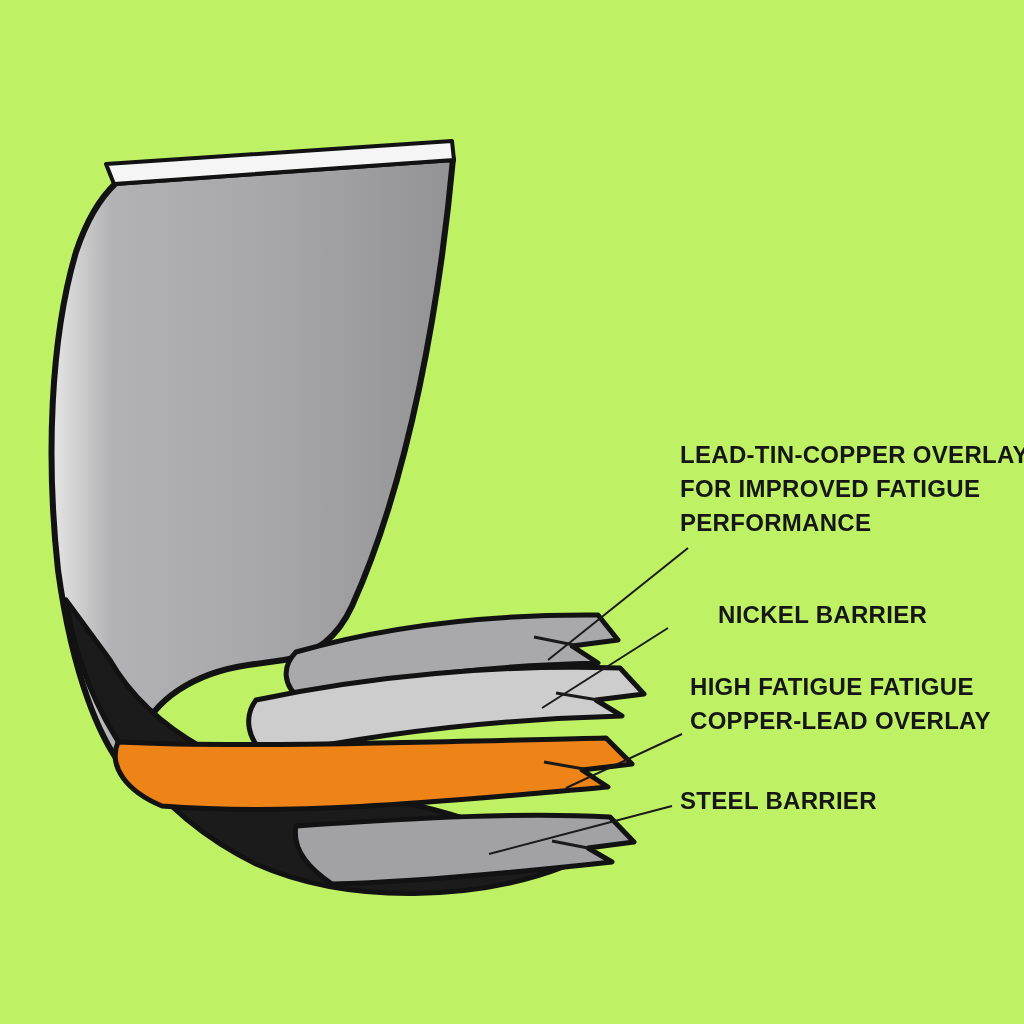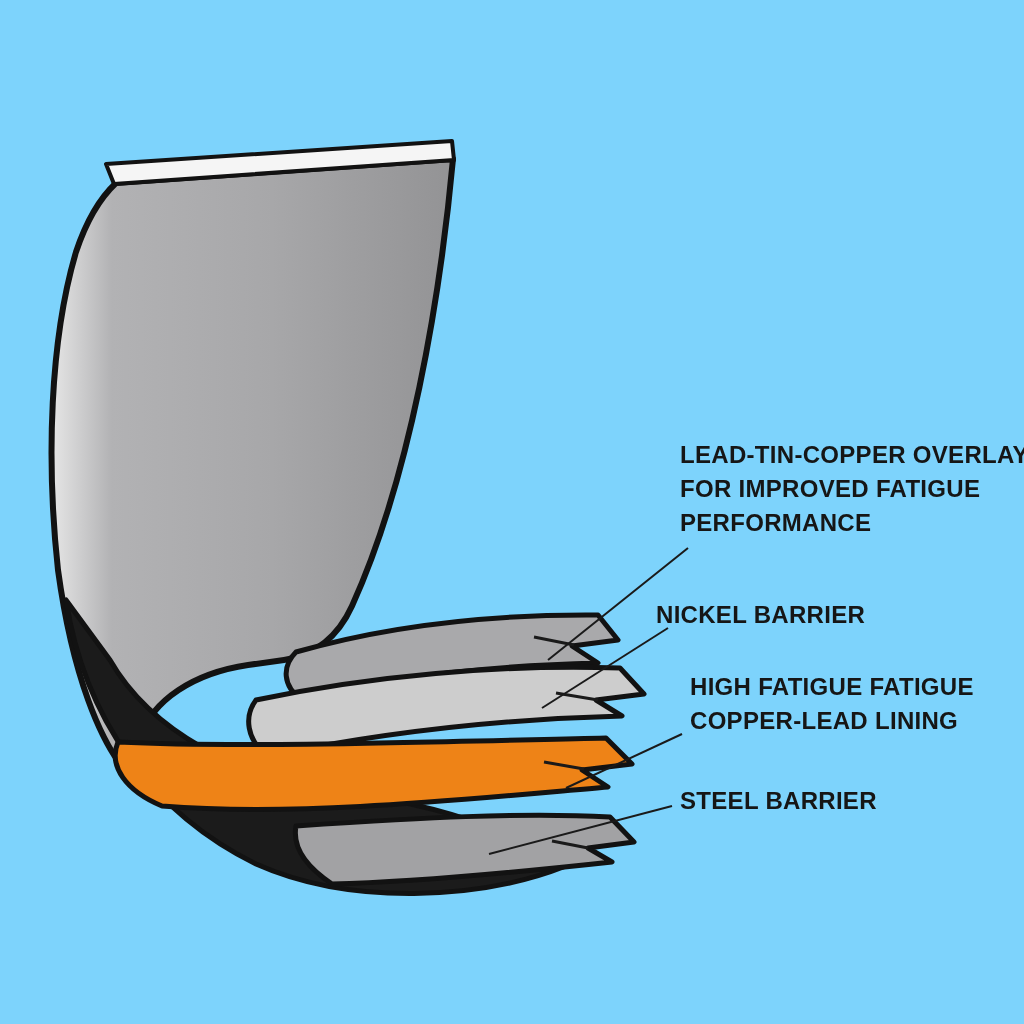--- a/index.html
+++ b/index.html
@@ -4,21 +4,21 @@
 <style>
   html, body {
     margin: 0;
     padding: 0;
     background: #ffffff;
   }
   .stage {
     position: relative;
     width: 1024px;
     height: 1024px;
-    background: #7dd3fc;
+    background: #bef264;
     overflow: hidden;
     font-family: "Liberation Sans", sans-serif;
   }
   .stage svg {
     position: absolute;
     left: 0;
     top: 0;
   }
   .label {
     position: absolute;
@@ -99,26 +99,26 @@
     <line x1="682" y1="734" x2="566" y2="788" stroke="#1a1a1a" stroke-width="2"></line>
     <line x1="672" y1="806" x2="489" y2="854" stroke="#1a1a1a" stroke-width="2"></line>
   </svg>
 
   <div class="label" style="left:680px; top:438px">
     <div>LEAD-TIN-COPPER OVERLAY</div>
     <div>FOR IMPROVED FATIGUE</div>
     <div>PERFORMANCE</div>
   </div>
 
-  <div class="label" style="left:656px; top:598px">
+  <div class="label" style="left:718px; top:598px">
     <div>NICKEL BARRIER</div>
   </div>
 
   <div class="label" style="left:690px; top:670px">
     <div>HIGH FATIGUE FATIGUE</div>
-    <div>COPPER-LEAD LINING</div>
+    <div>COPPER-LEAD OVERLAY</div>
   </div>
 
   <div class="label" style="left:680px; top:784px">
     <div>STEEL BARRIER</div>
   </div>
 
 </div>
 
 </body></html>

